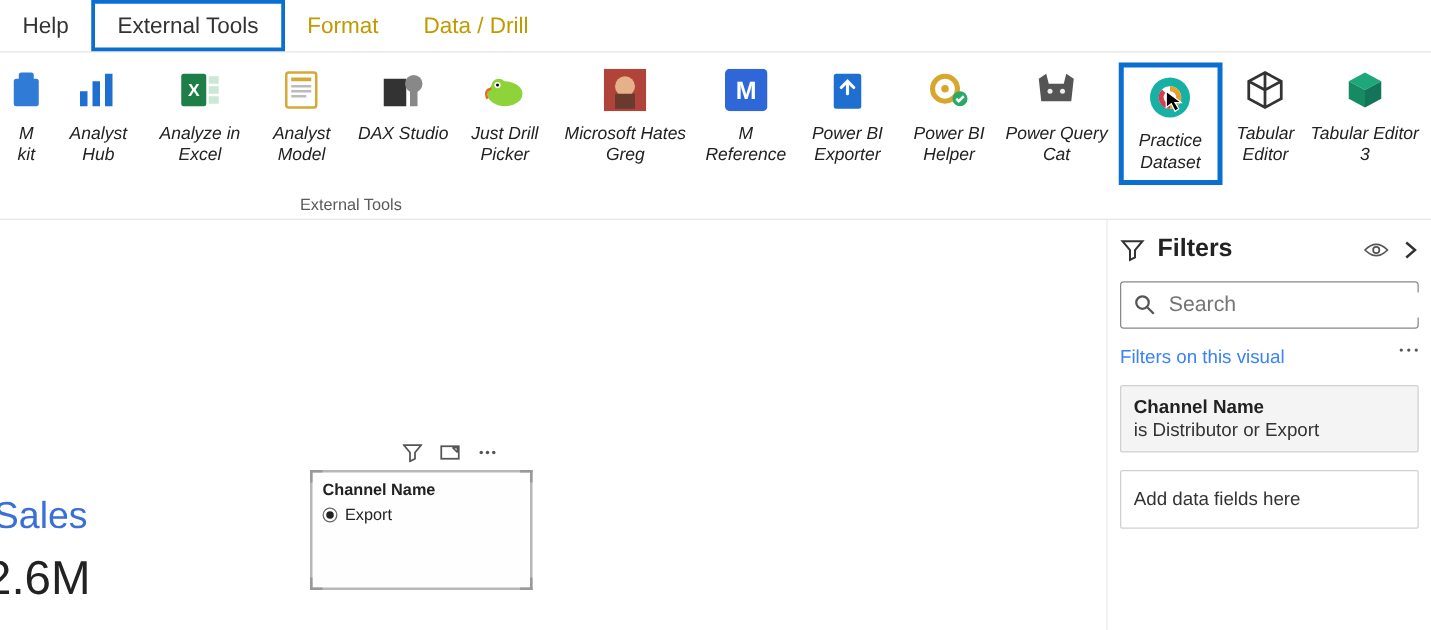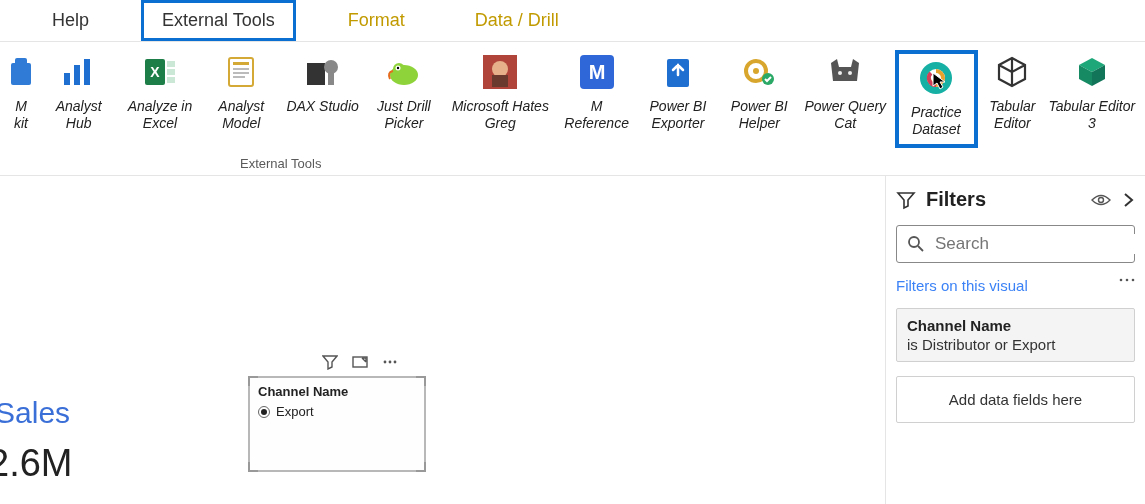--- a/index.html
+++ b/index.html
@@ -1,20 +1,20 @@
 <!DOCTYPE html>
 <html><head>
 <meta charset="utf-8">
 <style>
   * { box-sizing: border-box; margin: 0; padding: 0; font-family: "Segoe UI", Arial, sans-serif; }
   body { width: 1145px; height: 504px; background: #fff; overflow: hidden; color: #222; }
 
   
   .tabs { display: flex; align-items: stretch; height: 42px; border-bottom: 1px solid #e5e5e5; }
-  .tab { padding: 0 18px; display: flex; align-items: center; font-size: 18px; color: #333; cursor: pointer; margin-left: 34px; }
+  .tab { padding: 0 18px; display: flex; align-items: center; font-size: 18px; color: #333; cursor: pointer; }
   .tab.amber { color: #c19a00; }
   .tab.active { border: 3px solid #0a6fd1; }
 
   
   .ribbon { display: flex; align-items: flex-start; padding: 8px 8px 0 8px; gap: 8px; position: relative; border-bottom: 1px solid #e5e5e5; height: 134px; }
   .rbtn { display: flex; flex-direction: column; align-items: center; width: 78px; text-align: center; font-size: 14px; line-height: 1.2; cursor: pointer; padding-top: 2px; }
   .rbtn .ico { width: 44px; height: 40px; display: flex; align-items: center; justify-content: center; }
   .rbtn .lbl { margin-top: 6px; min-height: 40px; font-style: italic; }
   .rbtn.cut { width: 26px; }
   .group-label { position: absolute; left: 240px; bottom: 4px; font-size: 13px; color: #5a5a5a; }
@@ -41,21 +41,21 @@
   
   .filters { width: 260px; border-left: 1px solid #e5e5e5; padding: 12px 10px; display: flex; flex-direction: column; gap: 14px; }
   .f-head { display: flex; align-items: center; gap: 10px; }
   .f-head .ttl { font-size: 20px; font-weight: 600; flex: 1; }
   .f-search { display: flex; align-items: center; gap: 10px; border: 1.5px solid #888; border-radius: 3px; padding: 8px 10px; }
   .f-search input { border: none; outline: none; font-size: 17px; flex: 1; }
   .f-section { display: flex; align-items: flex-start; justify-content: space-between; font-size: 15px; color: #3b82f6; }
   .f-card { border: 1px solid #d0d0d0; background: #f4f4f4; border-radius: 2px; padding: 8px 10px; }
   .f-card .nm { font-weight: 600; font-size: 15px; }
   .f-card .st { font-size: 15px; color: #333; margin-top: 2px; }
-  .f-drop { border: 1px solid #d0d0d0; border-radius: 2px; padding: 14px 10px; text-align: center; font-size: 15px; color: #333; }
+  .f-drop { border: 1px solid #d0d0d0; border-radius: 2px; padding: 14px 10px; text-align: left; font-size: 15px; color: #333; }
 
   
   svg { display: block; }
 </style>
 </head>
 <body>
 
 <div class="tabs">
   <div class="tab">Help</div>
   <div class="tab active">External Tools</div>

